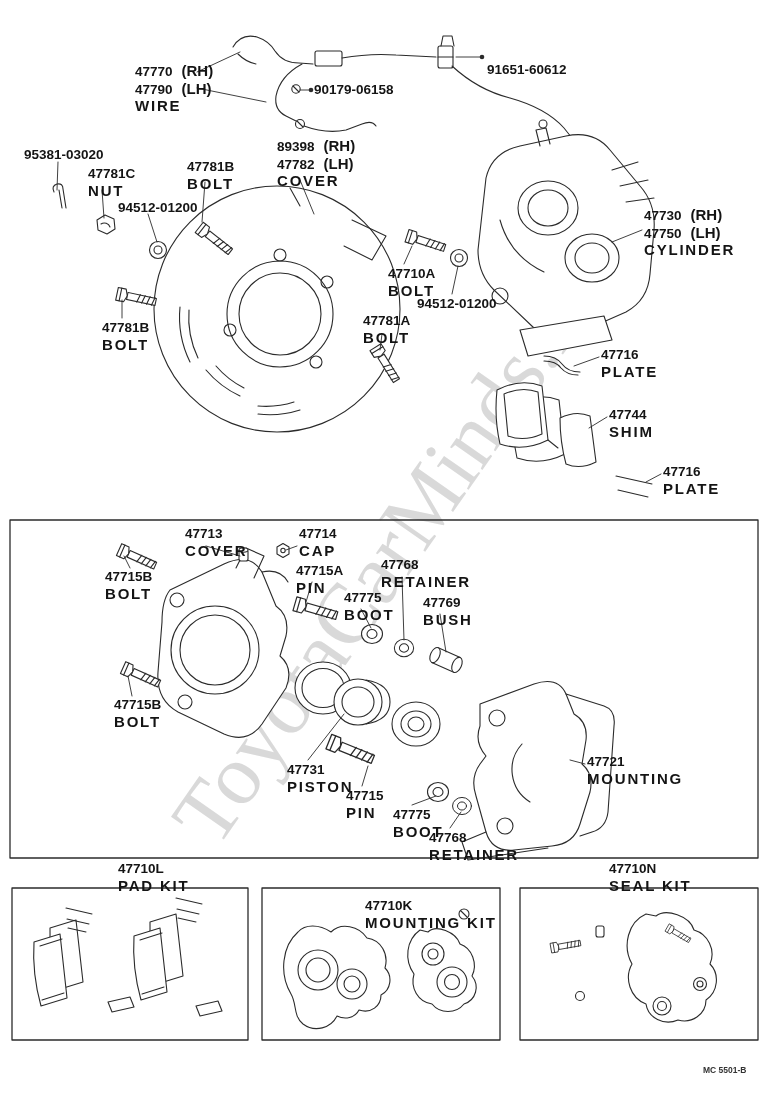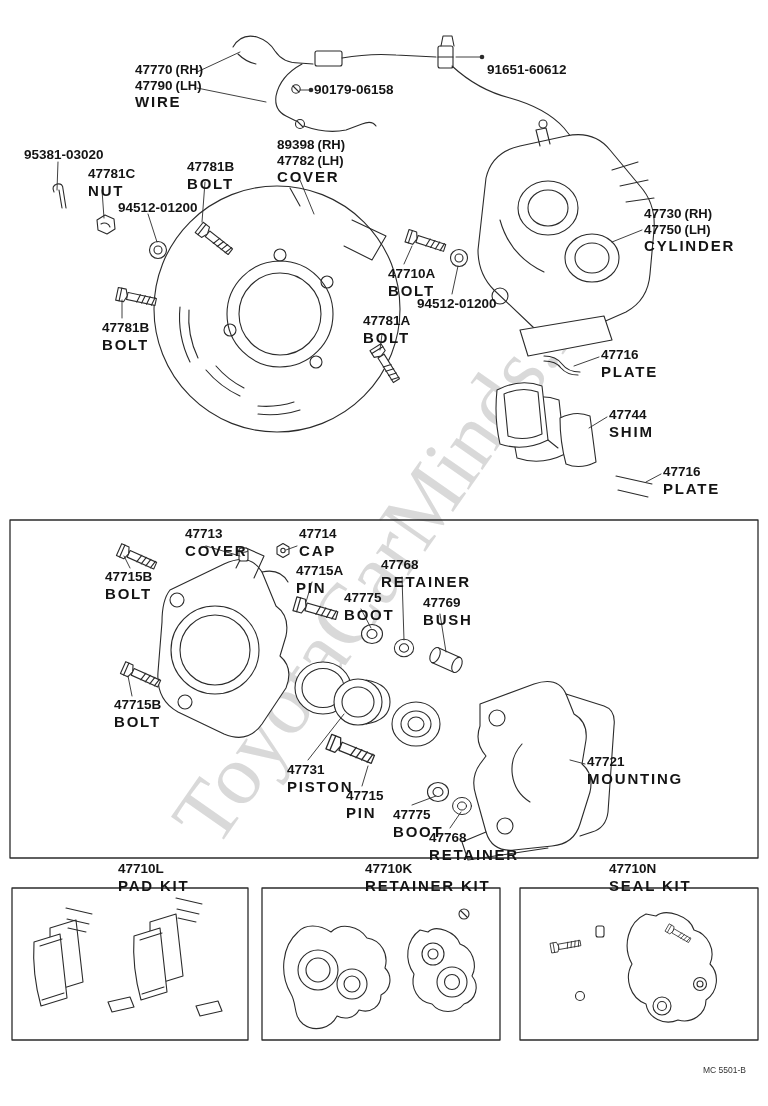--- a/index.html
+++ b/index.html
@@ -5,23 +5,23 @@
   html,body{margin:0;padding:0;background:#fff;}
   .page{position:relative;width:768px;height:1106px;background:#ffffff;overflow:hidden;
         font-family:"Liberation Sans",sans-serif;}
   .watermark{position:absolute;left:-60px;top:505px;width:900px;height:110px;
         transform:rotate(-55deg);transform-origin:center;
         font-family:"Liberation Serif",serif;font-size:86px;color:#b4b4b4;opacity:.5;
         white-space:nowrap;text-align:center;pointer-events:none;z-index:1;}
   svg.art{position:absolute;left:0;top:0;z-index:2;}
   .callout{position:absolute;z-index:3;color:#141414;font-weight:bold;line-height:1.16;white-space:nowrap;}
   .pn{font-size:13.5px;}
-  .sfx{font-size:13px;margin-left:3px;}
+  .sfx{font-size:15px;margin-left:9px;}
   .desc{font-size:15px;letter-spacing:1.8px;}
-  .plate-code{position:absolute;z-index:3;font-size:8.5px;color:#333;font-weight:normal;}
+  .plate-code{position:absolute;z-index:3;font-size:8.5px;color:#333;font-weight:bold;}
 </style>
 </head>
 <body>
 
 <div class="page">
 
   <div class="watermark">ToyotaCarMinds.ru</div>
 
   <svg class="art" width="768" height="1106" viewBox="0 0 768 1106">
     <defs>
@@ -390,23 +390,23 @@
   <div class="callout" style="left:587px;top:754px">
     <div class="pn">47721</div>
     <div class="desc">MOUNTING</div>
   </div>
 
   <div class="callout" style="left:118px;top:861px">
     <div class="pn">47710L</div>
     <div class="desc">PAD KIT</div>
   </div>
 
-  <div class="callout" style="left:365px;top:861px">
+  <div class="callout" style="left:365px;top:898px">
     <div class="pn">47710K</div>
-    <div class="desc">RETAINER KIT</div>
+    <div class="desc">MOUNTING KIT</div>
   </div>
 
   <div class="callout" style="left:609px;top:861px">
     <div class="pn">47710N</div>
     <div class="desc">SEAL KIT</div>
   </div>
 
   <div class="plate-code" style="left:703px;top:1065px">MC 5501-B</div>
 
 </div>

